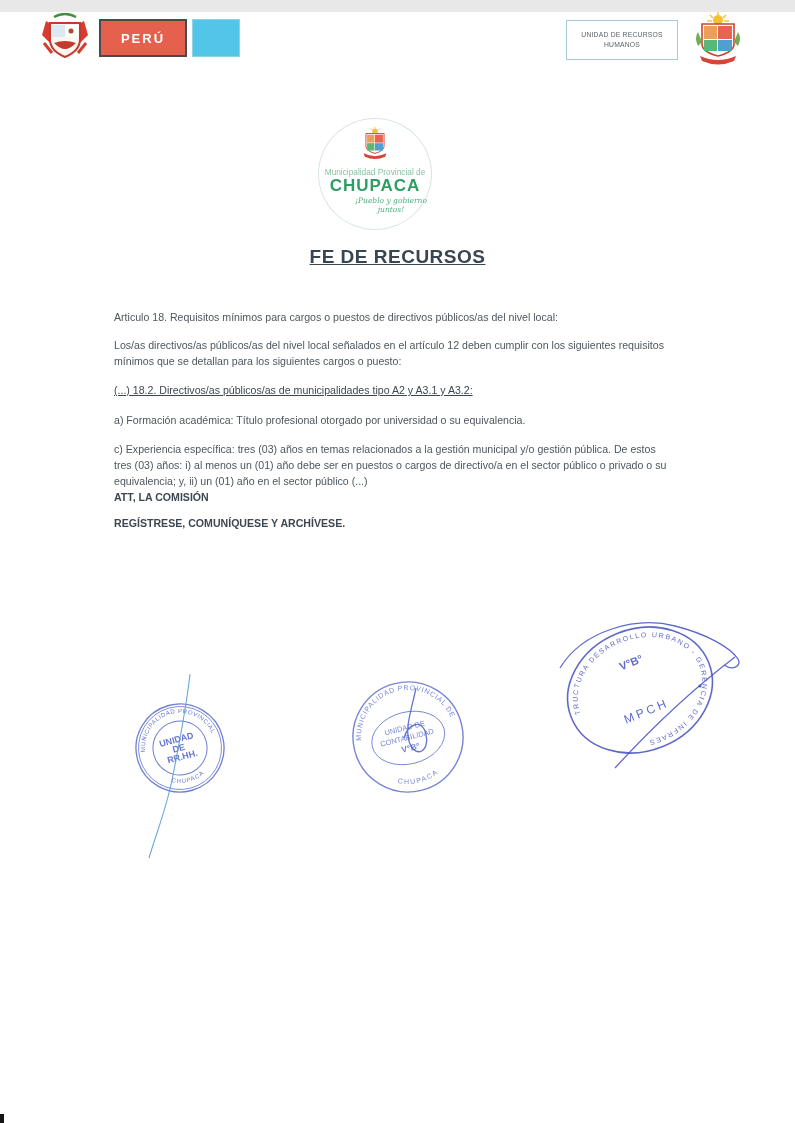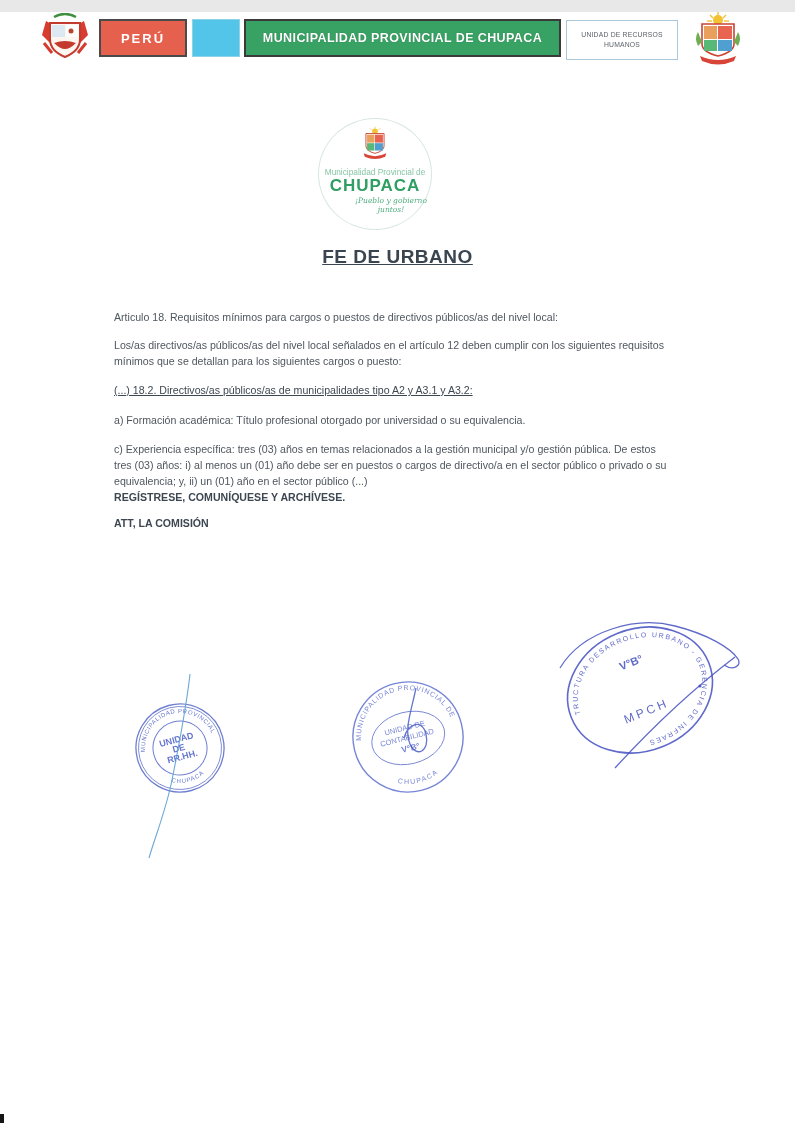--- a/index.html
+++ b/index.html
@@ -91,23 +91,20 @@
       <path d="M8 30 L16 40 M50 30 L42 40" stroke="#d63c30" stroke-width="3"></path>
     </svg>
   </div>
 
   <div class="abs box-peru">
     <span>PERÚ</span>
   </div>
 
   <div class="abs box-cyan"></div>
 
-  <div class="abs box-green">
-    <span>MUNICIPALIDAD PROVINCIAL DE CHUPACA</span>
-  </div>
 
   <div class="abs box-unit">
     <span>UNIDAD DE RECURSOS</span>
     <span>HUMANOS</span>
   </div>
 
   <div class="abs" style="left:688px; top:0; width:60px; height:54px;">
     <svg width="60" height="54" viewBox="0 0 60 54">
       <circle cx="30" cy="8" r="5" fill="#f2c233"></circle>
       <g stroke="#f2c233" stroke-width="1.4">
@@ -141,30 +138,30 @@
       <rect x="30" y="13" width="14" height="14" fill="#e86450"></rect>
       <rect x="16" y="28" width="13" height="13" fill="#58b878"></rect>
       <rect x="30" y="28" width="14" height="13" fill="#4f9fd0"></rect>
       <path d="M10 46 Q30 56 50 46 L48 52 Q30 60 12 52 Z" fill="#d84438"></path>
     </svg>
     <div class="logo-line1">Municipalidad Provincial de</div>
     <div class="logo-name">CHUPACA</div>
     <div class="logo-tagline">¡Pueblo y gobierno juntos!</div>
   </div>
 
-  <div class="abs doc-title">FE DE URBANO</div>
+  <div class="abs doc-title">FE DE RECURSOS</div>
 
   <div class="abs body-text">
     <p>Articulo 18. Requisitos mínimos para cargos o puestos de directivos públicos/as del nivel local:</p>
     <p class="p-intro">Los/as directivos/as públicos/as del nivel local señalados en el artículo 12 deben cumplir con los siguientes requisitos mínimos que se detallan para los siguientes cargos o puesto:</p>
     <p class="p-heading">(...) 18.2. Directivos/as públicos/as de municipalidades tipo A2 y A3.1 y A3.2:</p>
     <p class="p-item">a) Formación académica: Título profesional otorgado por universidad o su equivalencia.</p>
     <p class="p-item p-item-c">c) Experiencia específica: tres (03) años en temas relacionados a la gestión municipal y/o gestión pública. De estos tres (03) años: i) al menos un (01) año debe ser en puestos o cargos de directivo/a en el sector público o privado o su equivalencia; y, ii) un (01) año en el sector público (...)</p>
+    <p class="p-strong">ATT, LA COMISIÓN</p>
     <p class="p-strong">REGÍSTRESE, COMUNÍQUESE Y ARCHÍVESE.</p>
-    <p class="p-strong">ATT, LA COMISIÓN</p>
   </div>
 
   <div class="abs stamp" style="left:128px; top:656px; width:115px; height:195px;">
     <svg width="115" height="195" viewBox="0 0 115 195">
       <g transform="rotate(-15 52 80)" stroke="#4a5ec5" fill="none" opacity="0.8">
         <circle cx="52" cy="80" r="44" stroke-width="1.3"></circle>
         <circle cx="52" cy="80" r="41.5" stroke-width="0.8"></circle>
         <circle cx="52" cy="80" r="27" stroke-width="1"></circle>
       </g>
       <g transform="rotate(-15 52 80)" fill="#4a5ec5" opacity="0.85">

